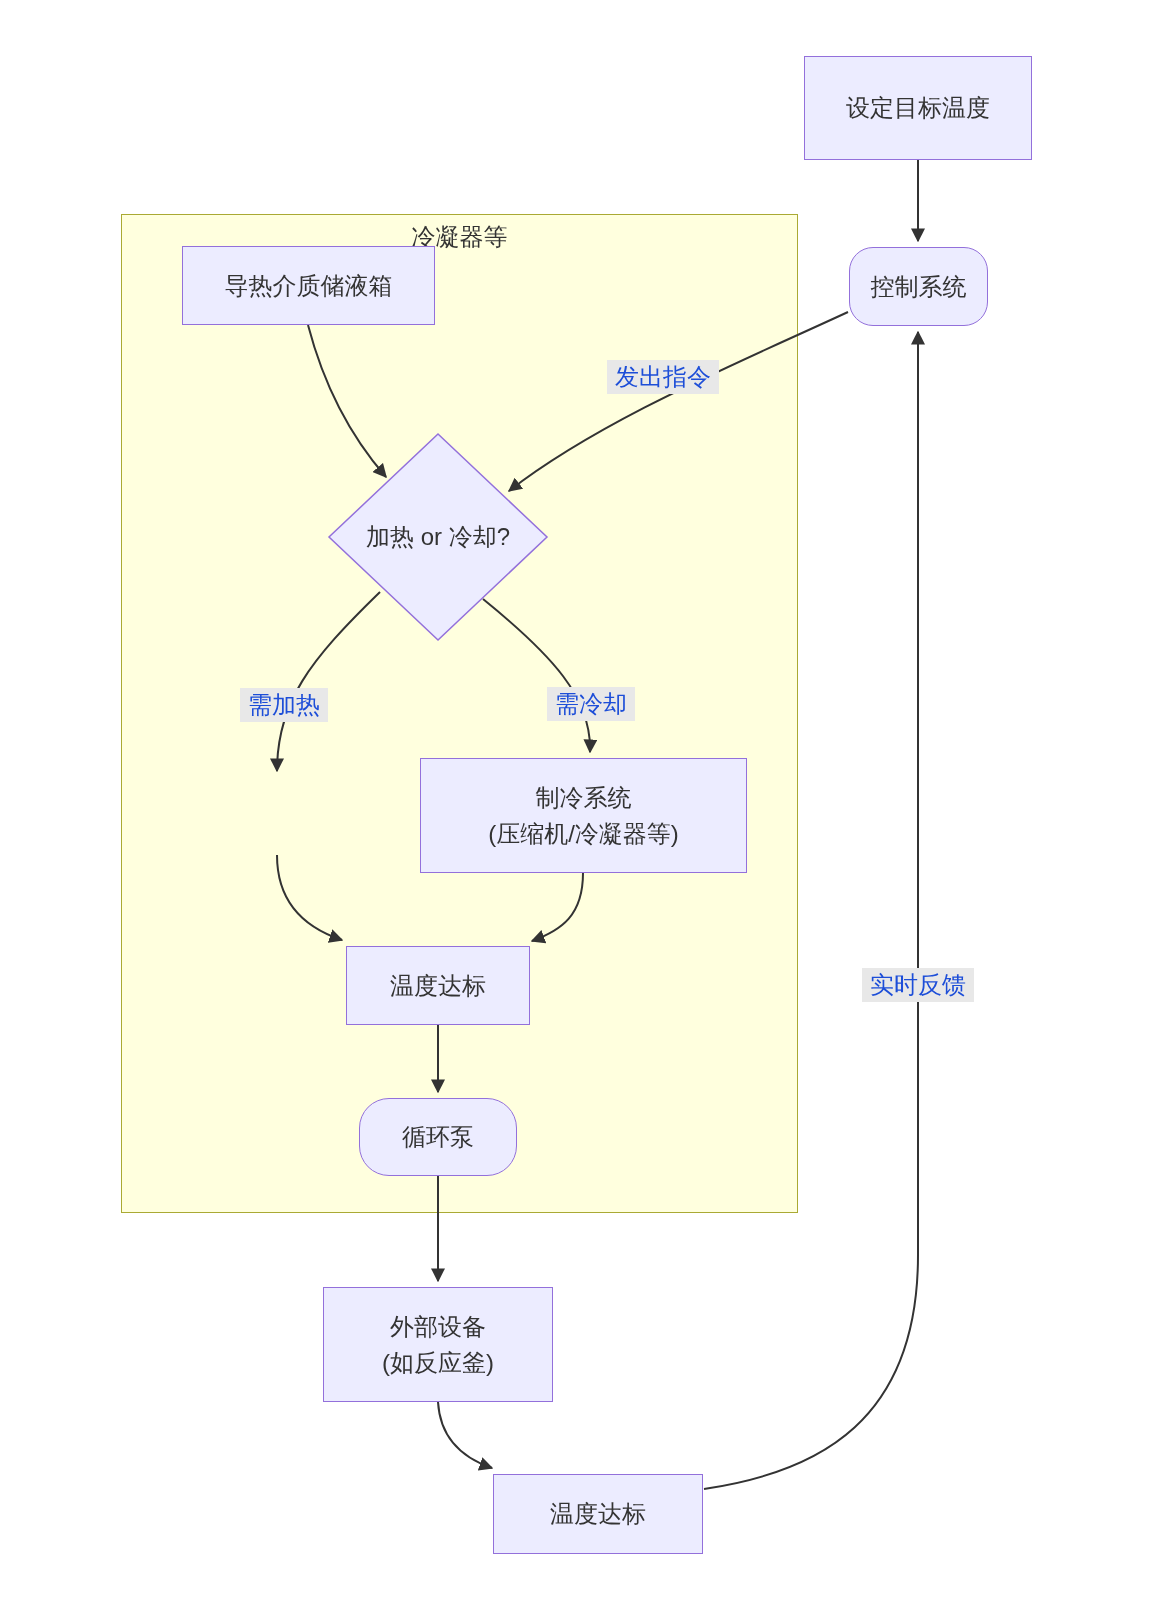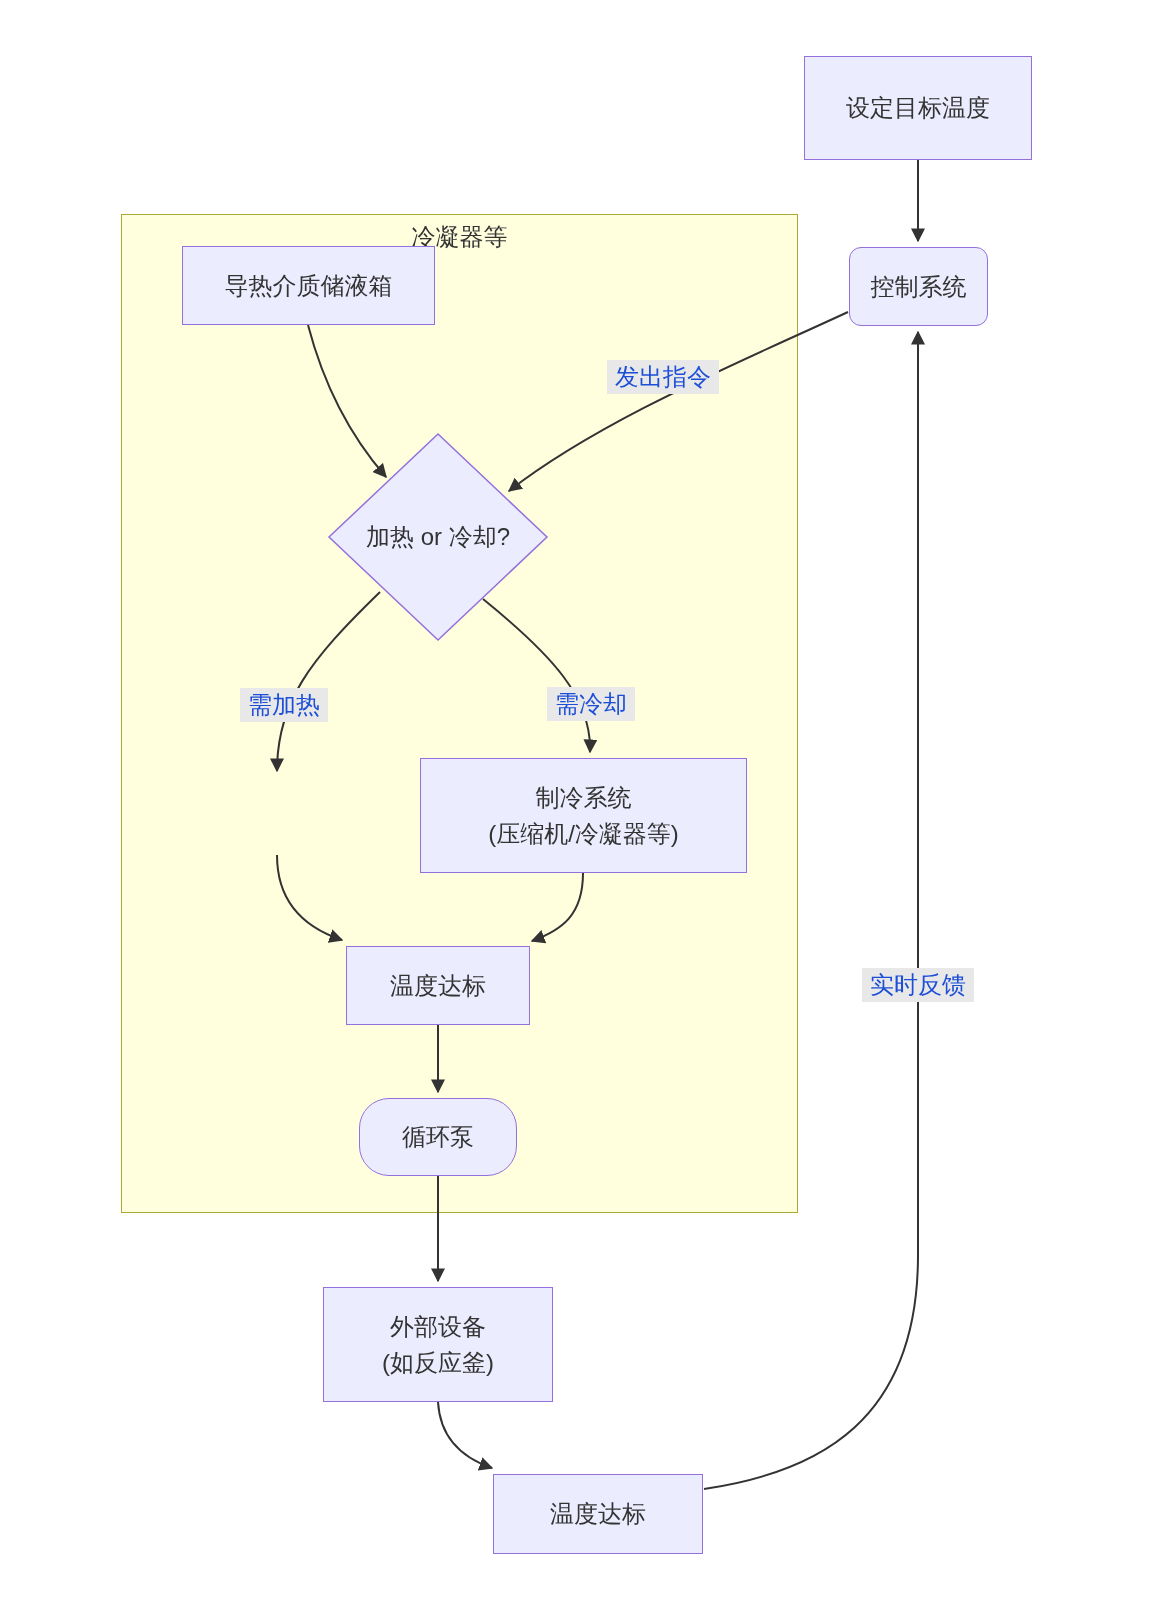--- a/index.html
+++ b/index.html
@@ -19,21 +19,21 @@
     position:absolute;top:6px;left:0;right:0;
     text-align:center;font-size:24px;color:#333;
   }
   svg.edges{position:absolute;left:0;top:0;width:1166px;height:1608px;}
   .node{
     position:absolute;box-sizing:border-box;
     background:#ECECFF;border:1.5px solid #9370DB;
     display:flex;flex-direction:column;align-items:center;justify-content:center;
     text-align:center;font-size:24px;line-height:36px;color:#333;
   }
-  .rounded{border-radius:12px;}
+  .rounded{border-radius:24px;}
   .diamond-label{
     position:absolute;display:flex;align-items:center;justify-content:center;
     font-size:24px;color:#333;background:transparent;border:none;
   }
   .edge-label{
     position:absolute;transform:translate(-50%,-50%);
     background:#E8E8E8;color:#1d4ed8;
     font-size:24px;line-height:28px;padding:3px 8px;white-space:nowrap;
   }
 </style>

